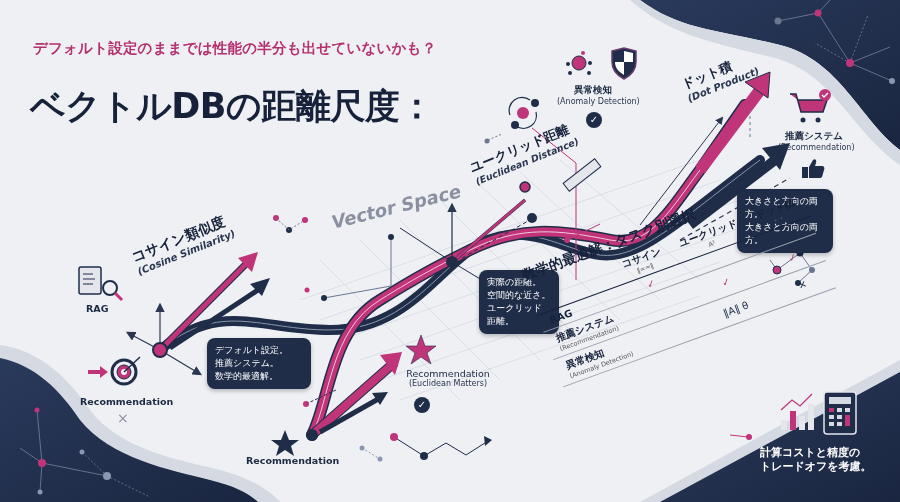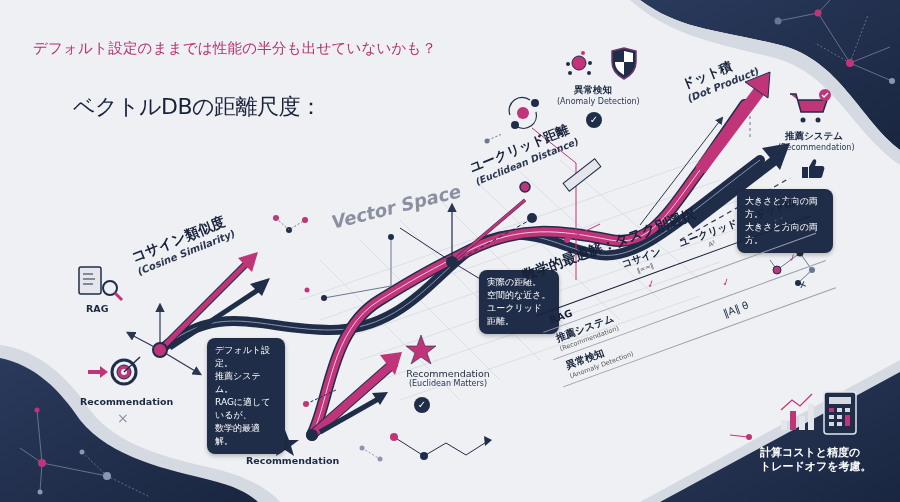--- a/index.html
+++ b/index.html
@@ -9,32 +9,31 @@
     background: #eef0f4;
     font-family: "DejaVu Sans", "Liberation Sans", sans-serif;
     color: #1c2942;
   }
   .abs { position: absolute; }
   svg.bg { position: absolute; left: 0; top: 0; }
   .subtitle {
     left: 33px; top: 38px;
     color: #b5306e;
     font-size: 14.5px;
-    font-weight: normal;
+    font-weight: bold;
     line-height: 20px;
     letter-spacing: 0.2px;
   }
   .title {
     left: 30px; top: 88px;
     color: #17223a;
-    font-size: 22px;
-    font-weight: normal;
+    font-size: 35px;
+    font-weight: bold;
     line-height: 37px;
     letter-spacing: -0.5px;
-    margin-left: 43px;
   }
   .rot { transform-origin: left bottom; white-space: nowrap; }
   .lbl-jp { font-weight: bold; color: #17223a; }
   .lbl-en { font-style: italic; font-weight: bold; color: #2b3650; }
   .vector-space {
     left: 330px; top: 196px;
     font-size: 18px; font-style: italic; font-weight: bold;
     color: #8a90a0;
     transform: rotate(-14deg);
   }
@@ -309,24 +308,23 @@
 <div class="abs rot" style="left:478px; top:158px; transform: rotate(-22deg);">
   <div class="lbl-jp" style="font-size:13px;">ユークリッド距離</div>
   <div class="lbl-en" style="font-size:9.5px;">(Euclidean Distance)</div>
 </div>
 
 <div class="abs rot" style="left:690px; top:75px; transform: rotate(-22deg);">
   <div class="lbl-jp" style="font-size:13px;">ドット積</div>
   <div class="lbl-en" style="font-size:10px;">(Dot Product)</div>
 </div>
 
-<div class="abs callout" style="left:207px; top:338px; width:78px;">
+<div class="abs callout" style="left:207px; top:338px; width:104px;">
   <div>デフォルト設定。</div>
   <div>推薦システム。</div>
-  <div>RAGに適しているが、</div>
   <div>数学的最適解。</div>
 </div>
 <div class="abs callout" style="left:464px; top:270px; width:80px;margin-left:15px;">
   <div>実際の距離。</div>
   <div>空間的な近さ。</div>
   <div>ユークリッド距離。</div>
 </div>
 <div class="abs callout" style="left:737px; top:189px; width:96px;">
   <div>大きさと方向の両方。</div>
   <div>大きさと方向の両方。</div>

